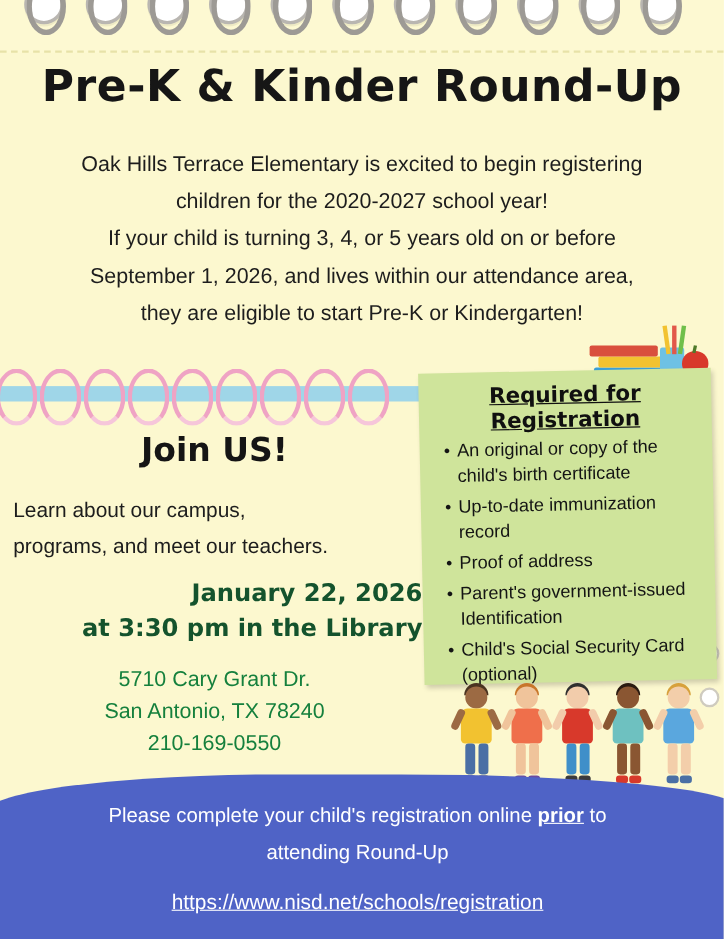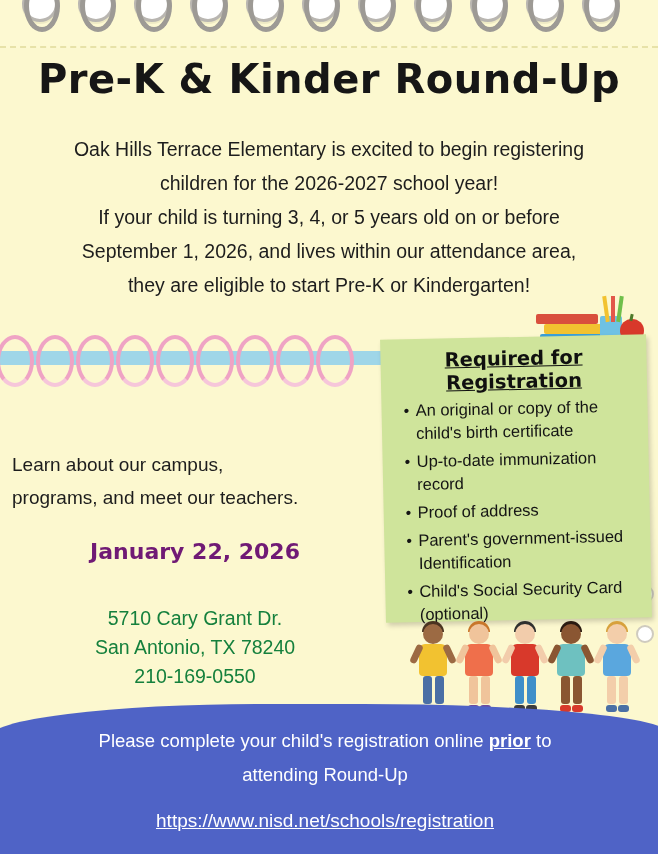--- a/index.html
+++ b/index.html
@@ -174,29 +174,29 @@
     top: 448px;
     left: 12px;
     width: 368px;
     text-align: left;
     font-size: 19px;
     line-height: 33px;
     color: #1d1d1d;
   }
   .when {
     position: absolute;
-    top: 536px;
+    top: 524px;
     left: 6px;
     width: 378px;
-    text-align: center;
+    text-align: right;
     font-family: "DejaVu Sans", sans-serif;
     font-weight: bold;
     font-size: 22px;
     line-height: 32px;
-    color: #701a75;
+    color: #14532d;
   }
   .address {
     position: absolute;
     top: 604px;
     left: 6px;
     width: 378px;
     text-align: center;
     font-size: 19.5px;
     line-height: 29px;
     color: #15803d;
@@ -381,21 +381,21 @@
       <div class="ring" style="left:584px"></div>
   </div>
 
   <div class="side-hole" style="top:585px"></div>
   <div class="side-hole" style="top:625px"></div>
 
   <div class="title">Pre-K &amp; Kinder Round-Up</div>
 
   <div class="intro">
     <div>Oak Hills Terrace Elementary is excited to begin registering</div>
-    <div>children for the 2026-2027 school year!</div>
+    <div>children for the 2020-2027 school year!</div>
     <div>If your child is turning 3, 4, or 5 years old on or before</div>
     <div>September 1, 2026, and lives within our attendance area,</div>
     <div>they are eligible to start Pre-K or Kindergarten!</div>
   </div>
 
   <div class="supplies">
     <div class="book b1"></div>
     <div class="book b2"></div>
     <div class="book b3"></div>
     <div class="cup"></div>
@@ -411,26 +411,28 @@
     <div class="coil" style="left:46px"></div>
     <div class="coil" style="left:86px"></div>
     <div class="coil" style="left:126px"></div>
     <div class="coil" style="left:166px"></div>
     <div class="coil" style="left:206px"></div>
     <div class="coil" style="left:246px"></div>
     <div class="coil" style="left:286px"></div>
     <div class="coil" style="left:326px"></div>
   </div>
 
+  <div class="join-title">Join US!</div>
   <div class="learn">
     <div>Learn about our campus,</div>
     <div>programs, and meet our teachers.</div>
   </div>
   <div class="when">
     <div>January 22, 2026</div>
+    <div>at 3:30 pm in the Library</div>
   </div>
   <div class="address">
     <div>5710 Cary Grant Dr.</div>
     <div>San Antonio, TX 78240</div>
     <div>210-169-0550</div>
   </div>
 
   <div class="req-card">
     <div class="req-title">Required for Registration</div>
     <ul>

